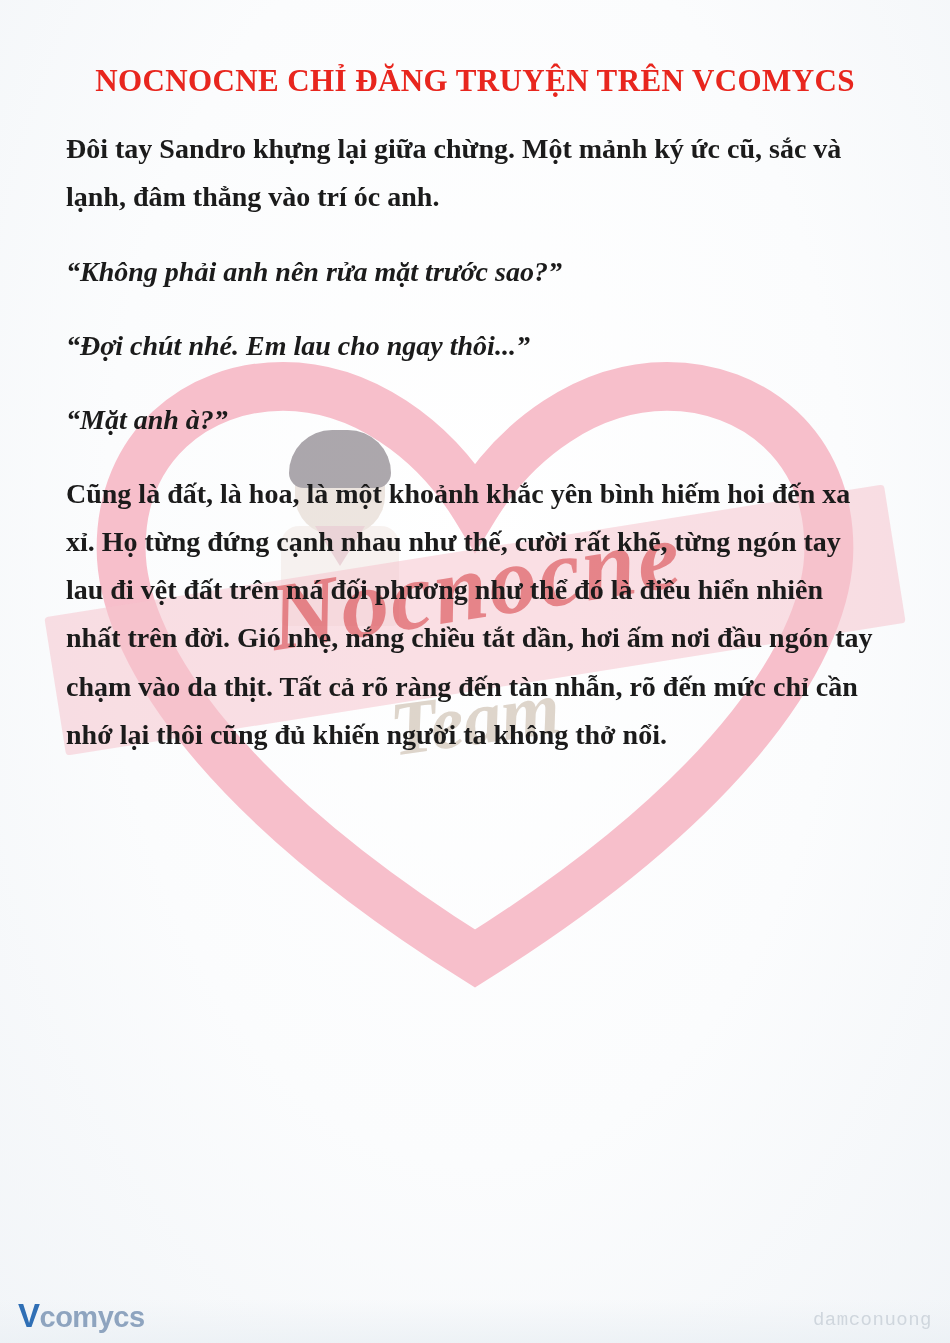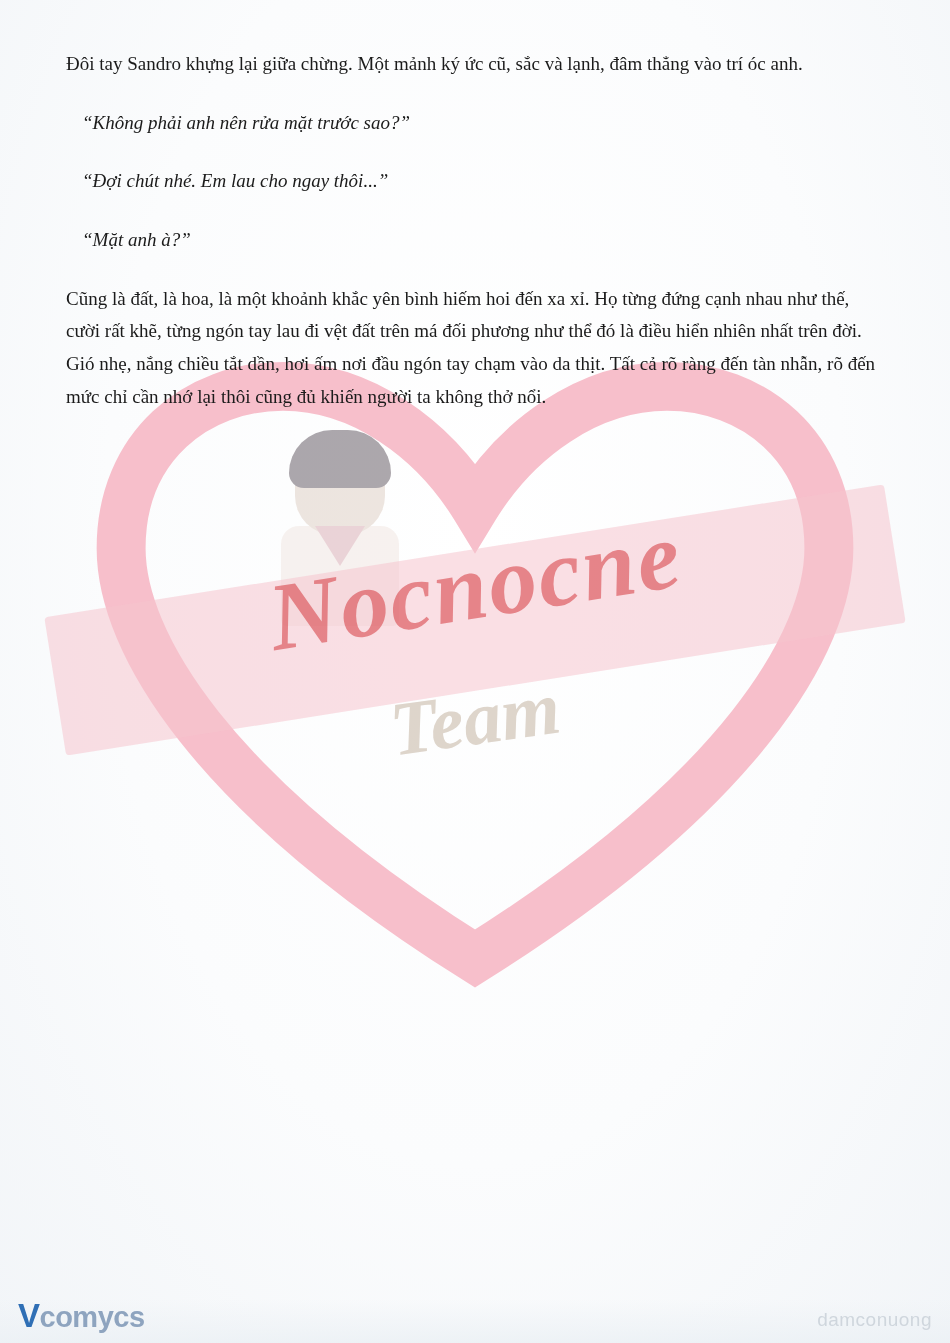--- a/index.html
+++ b/index.html
@@ -127,30 +127,29 @@
     color: #e8261e;
     font-family: "Liberation Serif", serif;
     font-weight: bold;
     font-size: 31px;
     letter-spacing: 0.4px;
     margin: 14px 0 26px 0;
     line-height: 1.2;
   }
   p.para {
     font-family: "Liberation Serif", serif;
-    font-weight: normal;
-    font-size: 19px;
+    font-weight: bold;
+    font-size: 28px;
     line-height: 1.72;
     color: #1b1b1b;
     margin: 0 0 26px 0;
     text-align: left;
   }
   p.para.italic {
     font-style: italic;
-    margin-left: 16px;
   }
 
   
   .footer {
     position: absolute;
     left: 0;
     bottom: 0;
     width: 950px;
     height: 58px;
     z-index: 3;
@@ -166,21 +165,21 @@
     letter-spacing: -0.5px;
   }
   .brand .v {
     color: #2f6fb5;
     font-size: 33px;
   }
   .footer-right {
     position: absolute;
     right: 18px;
     bottom: 12px;
-    font-family: Liberation Sans, sans-serif;
+    font-family: Liberation Mono, monospace;
     font-size: 19px;
     color: #cfd6dd;
     letter-spacing: 0.5px;
   }
   .footer-strip {
     position: absolute;
     left: 0;
     bottom: 0;
     width: 950px;
     height: 44px;
@@ -203,20 +202,21 @@
       <div class="head"></div>
       <div class="hair"></div>
       <div class="collar"></div>
     </div>
     <div class="wm-band"></div>
     <div class="wm-word">Nocnocne</div>
     <div class="wm-word2">Team</div>
   </div>
 
   <div class="content">
+    <div class="doc-title">NOCNOCNE CHỈ ĐĂNG TRUYỆN TRÊN VCOMYCS</div>
 
     <p class="para">Đôi tay Sandro khựng lại giữa chừng. Một mảnh ký ức cũ, sắc và lạnh, đâm thẳng vào trí óc anh.</p>
     <p class="para italic">“Không phải anh nên rửa mặt trước sao?”</p>
     <p class="para italic">“Đợi chút nhé. Em lau cho ngay thôi...”</p>
     <p class="para italic">“Mặt anh à?”</p>
     <p class="para">Cũng là đất, là hoa, là một khoảnh khắc yên bình hiếm hoi đến xa xỉ. Họ từng đứng cạnh nhau như thế, cười rất khẽ, từng ngón tay lau đi vệt đất trên má đối phương như thể đó là điều hiển nhiên nhất trên đời. Gió nhẹ, nắng chiều tắt dần, hơi ấm nơi đầu ngón tay chạm vào da thịt. Tất cả rõ ràng đến tàn nhẫn, rõ đến mức chỉ cần nhớ lại thôi cũng đủ khiến người ta không thở nổi.</p>
   </div>
 
   <div class="footer">
     <div class="footer-strip"></div>

